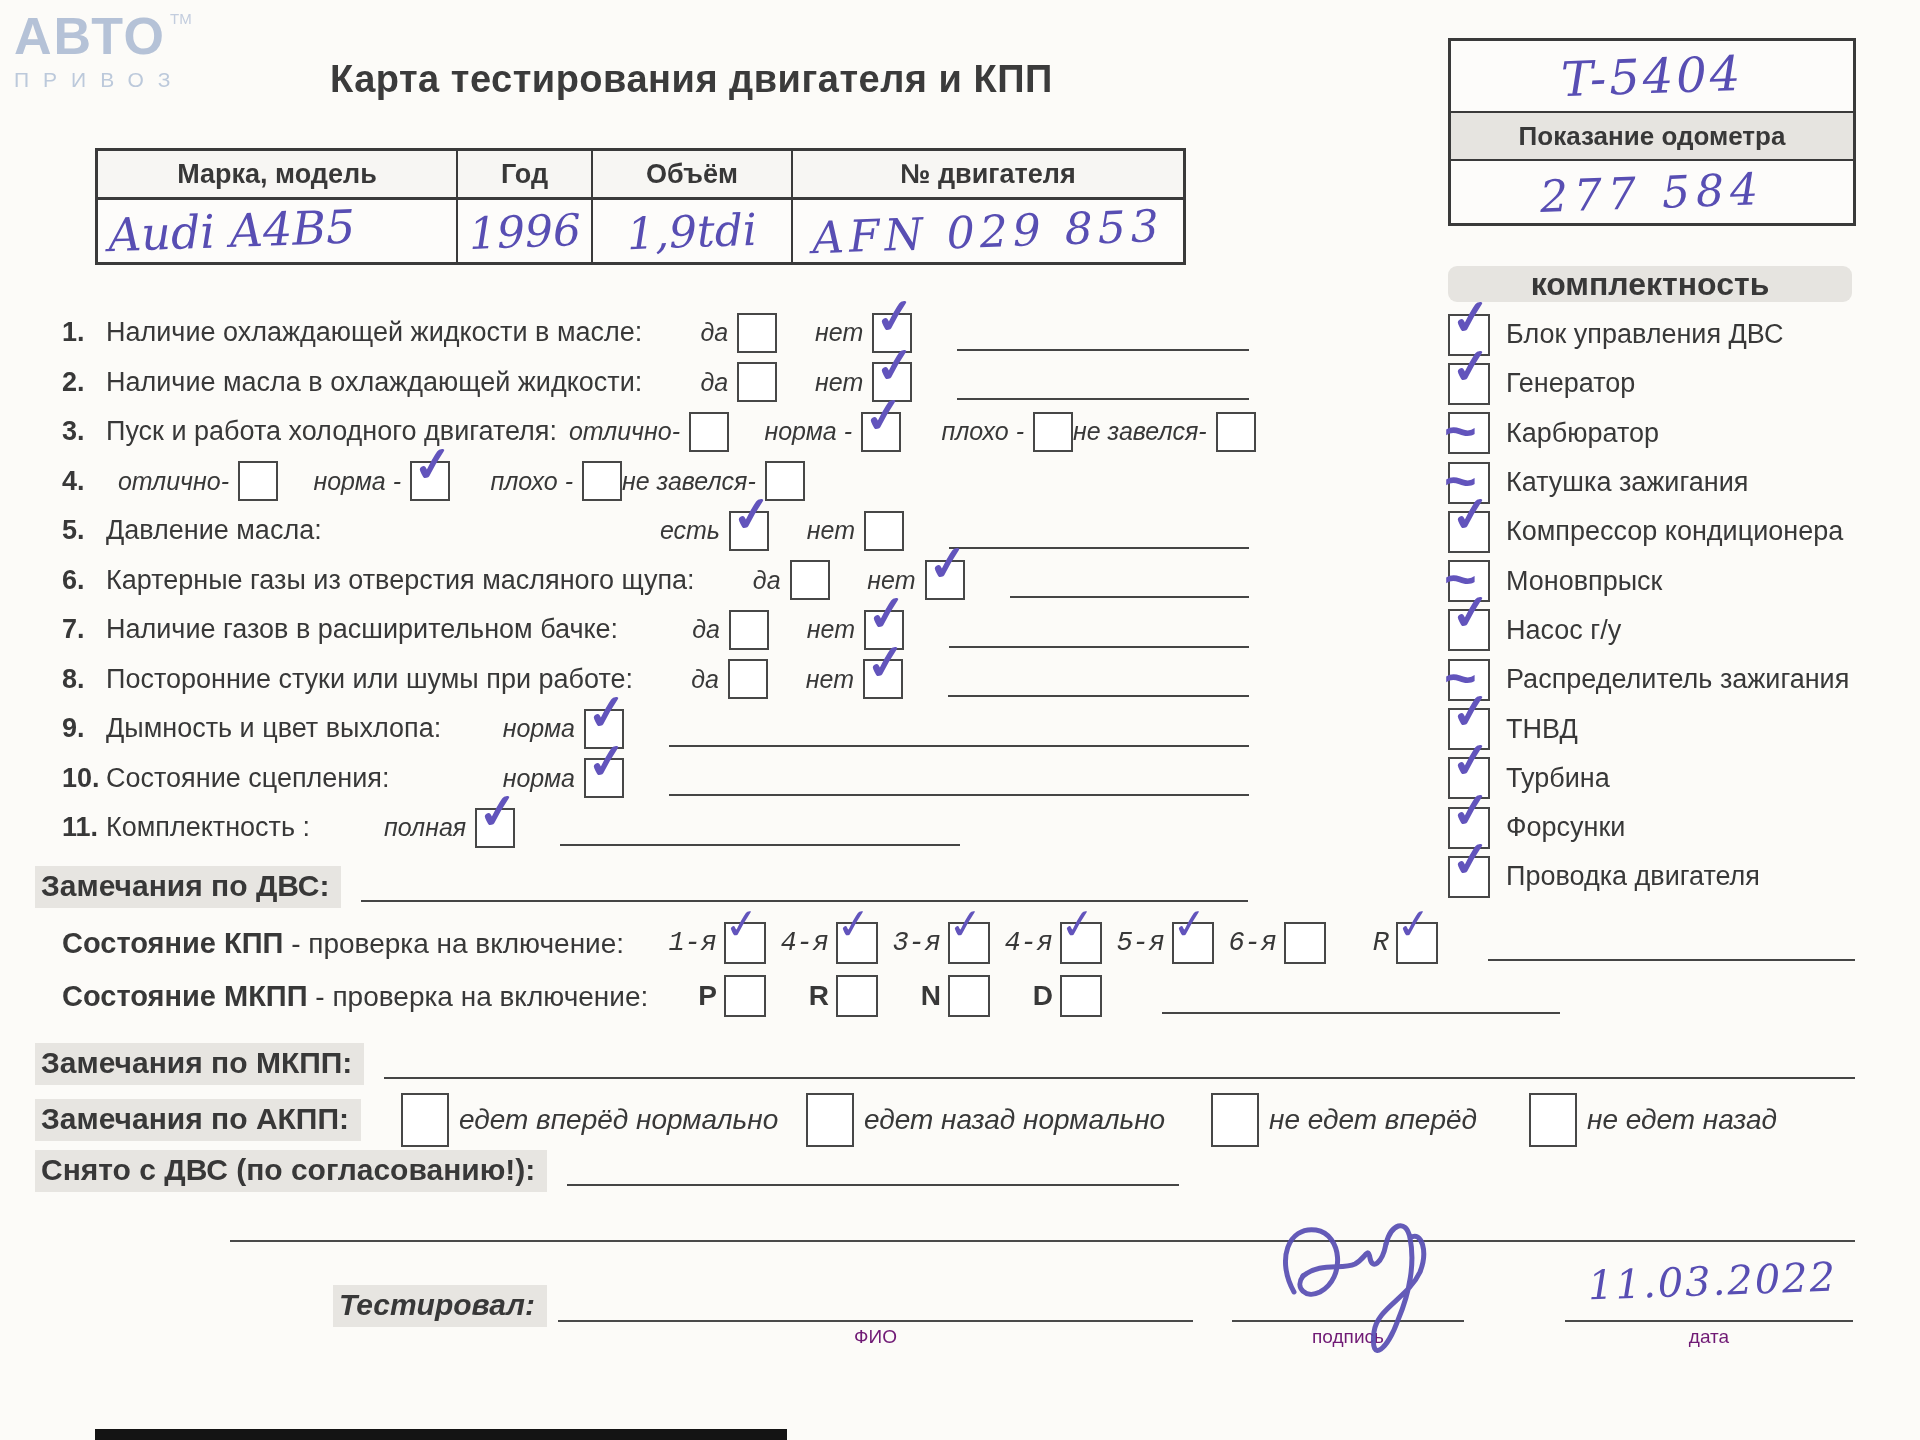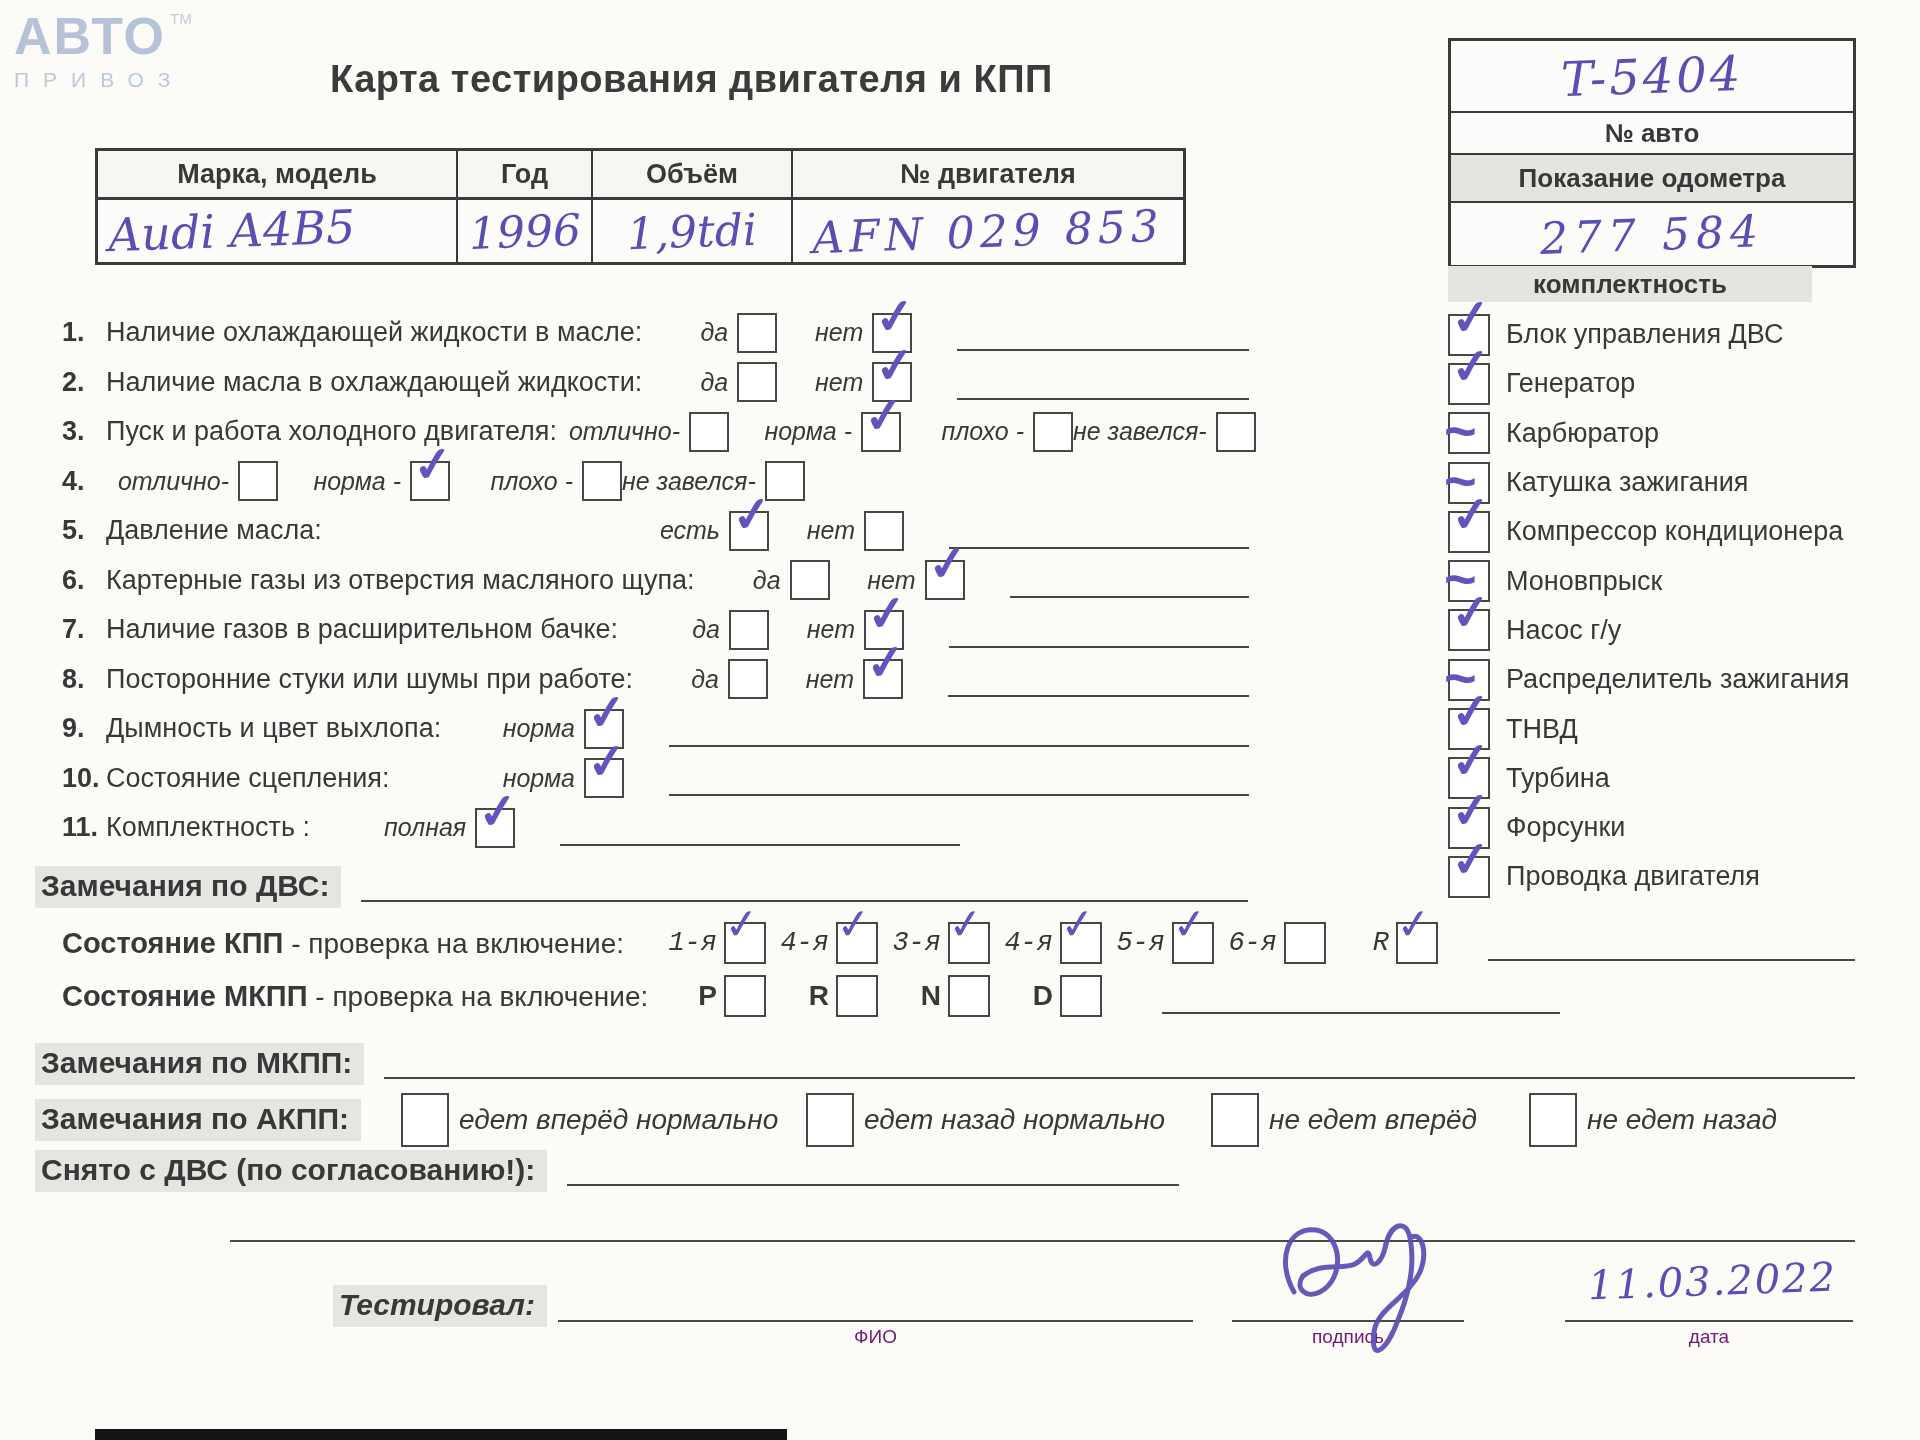--- a/index.html
+++ b/index.html
@@ -60,21 +60,21 @@
   .opts1 .opt{flex:0 0 130px;}
   .opt-label{font-size:25px;font-style:italic;margin-right:9px;white-space:nowrap;}
   .box{width:36px;height:36px;border:2.5px solid #474747;background:#fff;position:relative;flex:none;}
   .box-big{width:38px;height:38px;}
   .box-tall{width:44px;height:50px;}
   .check{position:absolute;top:-22px;left:1px;font-size:48px;font-weight:bold;color:#6254bc;transform:rotate(-6deg);line-height:1;}
   .dash{position:absolute;top:-11px;left:-6px;font-size:56px;font-weight:bold;color:#6254bc;line-height:1;}
   .cl-line{flex:1;border-bottom:2.5px solid #454545;align-self:flex-end;margin:0 0 7px 45px;}
   #checklist .cl-row:nth-child(11) .cl-line{flex:0 0 400px;}
   
-  .equip-head{position:absolute;left:1448px;top:266px;width:364px;height:36px;background:#e6e4e0;display:flex;align-items:center;justify-content:center;font-size:26px;font-weight:bold;}
+  .equip-head{position:absolute;left:1448px;top:266px;width:404px;height:36px;background:#e6e4e0;display:flex;align-items:center;justify-content:center;font-size:32px;font-weight:bold;border-radius:9px;}
   #equipment{position:absolute;left:1448px;top:310px;width:460px;}
   .eq-row{display:flex;align-items:center;height:49.3px;}
   .eq-label{font-size:27px;margin-left:16px;white-space:nowrap;}
   
   .patch{background:#e7e5e1;padding:3px 12px 5px 6px;font-weight:bold;font-size:30px;white-space:nowrap;}
   .sec-row{position:absolute;display:flex;align-items:center;}
   .sec-line{flex:1;border-bottom:2.5px solid #454545;align-self:flex-end;margin:0 0 6px 20px;}
   .row-dvs{left:35px;top:866px;width:1213px;}
   .row-mkpp{left:35px;top:1043px;width:1820px;}
   .row-akppr{left:35px;top:1092px;width:1820px;height:56px;}
@@ -137,21 +137,20 @@
     <div class="vt-cell c-eng">
         <span class="hand hand-eng">AFN 029 853</span>
       </div>
   </div>
 </div>
 
 <div class="rightbox">
   <div class="rb-row rb-num">
       <span class="hand hand-num">T-5404</span>
     </div>
-  <div class="rb-row rb-auto">№ авто</div>
   <div class="rb-row rb-odohead">Показание одометра</div>
   <div class="rb-row rb-odoval">
       <span class="hand hand-odo">277 584</span>
     </div>
 </div>
 
 <div class="equip-head">комплектность</div>
 <div id="equipment">
     <div class="eq-row">
       <span class="box box-big">

